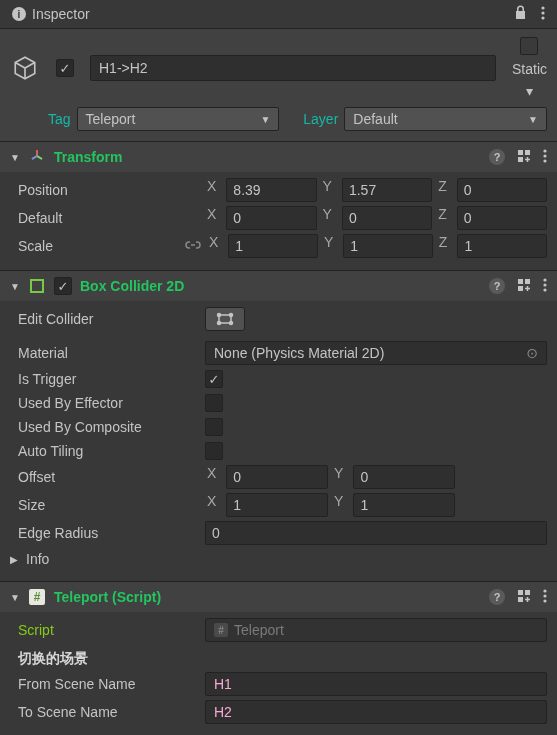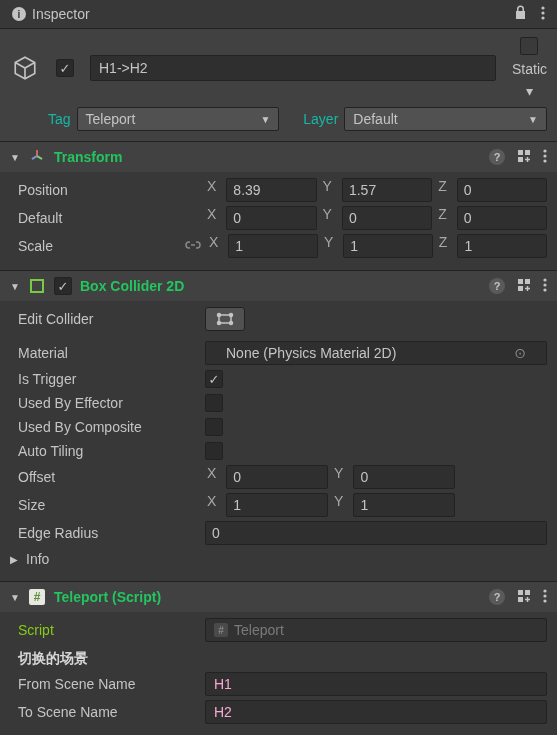--- a/index.html
+++ b/index.html
@@ -43,21 +43,21 @@
   .vec3 { display: flex; flex: 1; gap: 4px; }
   .axis-lbl { color: #a8a8a8; padding: 0 6px 0 2px; }
   .num-field { flex: 1; background: #2f2f2f; border: 1px solid #222; border-radius: 2px; padding: 3px 6px; color: #c4c4c4; min-width: 0; }
   .num-field-full { background: #2f2f2f; border: 1px solid #222; border-radius: 2px; padding: 3px 6px; color: #c4c4c4; flex: 1; }
   
   .link-icon svg { stroke: #888; fill: none; stroke-width: 1.5; }
   .link-icon { padding-right: 6px; }
 
   .btn-small { background: #515151; border: 1px solid #222; border-radius: 3px; padding: 4px 10px; display: inline-flex; align-items: center; justify-content: center; }
 
-  .objfield { flex: 1; background: #2f2f2f; border: 1px solid #222; border-radius: 2px; padding: 3px 20px; display: flex; align-items: center; justify-content: space-between; }
+  .objfield { flex: 1; background: #2f2f2f; border: 1px solid #222; border-radius: 2px; padding: 3px 8px; display: flex; align-items: center; justify-content: space-between; }
   .objfield .picker { color: #888; }
 
   .section-header-bold { font-weight: bold; color: #d6d6d6; padding: 6px 0 2px 8px; }
   .readonly { color: #84cc16; }
   .readonly-field { flex: 1; background: #323232; border: 1px solid #222; border-radius: 2px; padding: 3px 8px; color: #7a7a7a; display: flex; align-items: center; gap: 6px; }
   .script-icon { width: 14px; height: 14px; background: #4a4a4a; border-radius: 2px; display:flex; align-items:center; justify-content:center; color:#999; font-size:10px;}
 
   .text-field { flex: 1; background: #2f2f2f; border: 1px solid #222; border-radius: 2px; padding: 3px 8px; color: #f9a8d4; }
 
   .transform-icon svg { width: 16px; height: 16px; }

